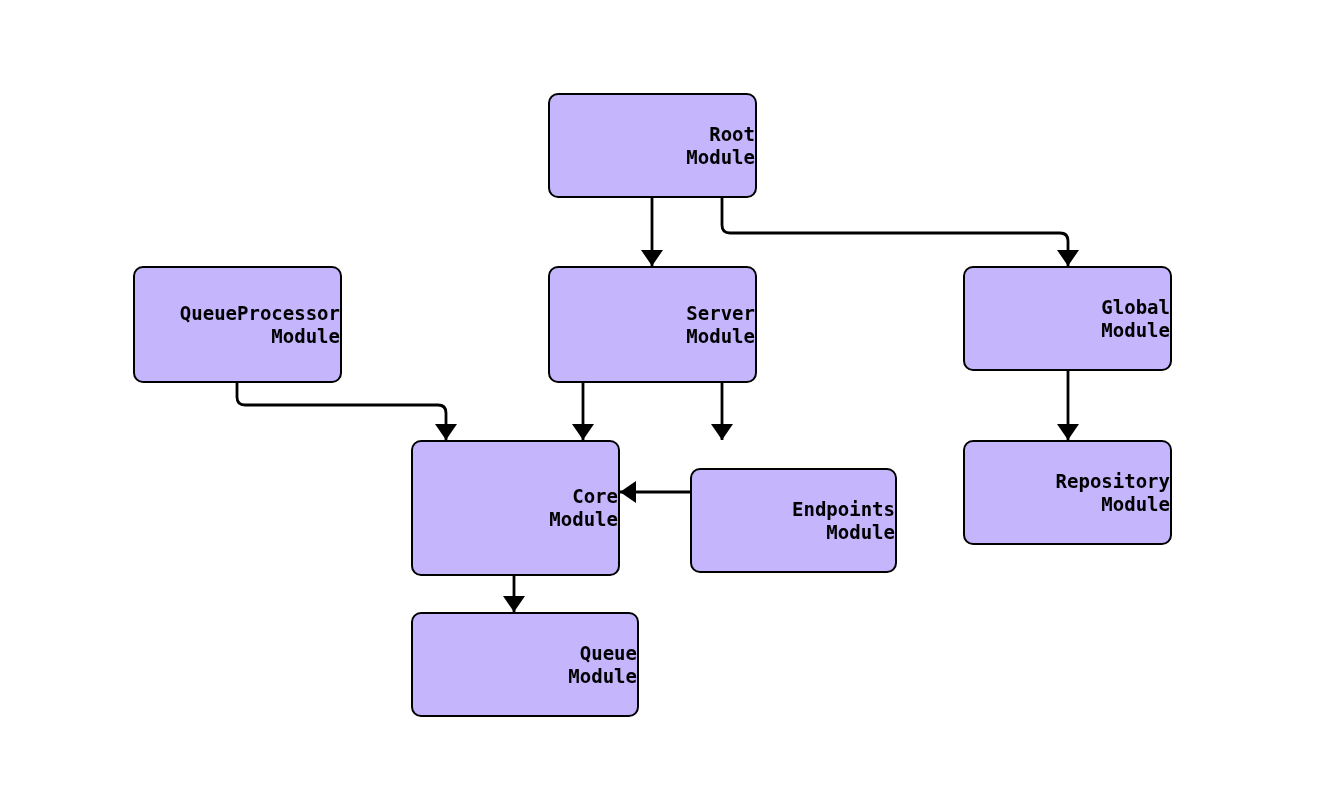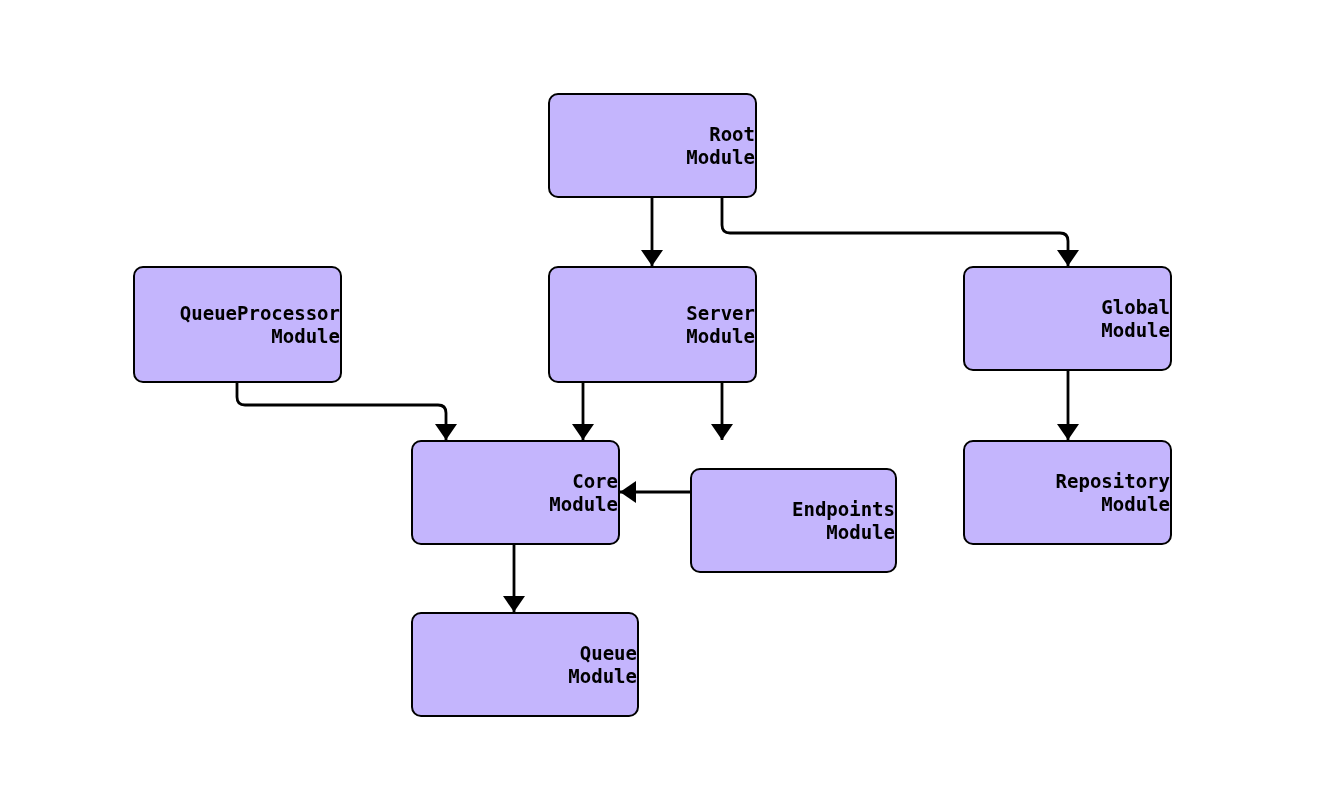--- a/index.html
+++ b/index.html
@@ -79,21 +79,21 @@
       <span class="node-line">Module</span>
     </div>
     <div class="node" style="left: 548px; top: 266px; width: 209px; height: 117px;">
       <span class="node-line">Server</span>
       <span class="node-line">Module</span>
     </div>
     <div class="node" style="left: 963px; top: 266px; width: 209px; height: 105px;">
       <span class="node-line">Global</span>
       <span class="node-line">Module</span>
     </div>
-    <div class="node" style="left: 411px; top: 440px; width: 209px; height: 105px;">
+    <div class="node" style="left: 411px; top: 440px; width: 209px; height: 136px;">
       <span class="node-line">Core</span>
       <span class="node-line">Module</span>
     </div>
     <div class="node" style="left: 690px; top: 440px; width: 207px; height: 105px; margin-top: 28px;">
       <span class="node-line">Endpoints</span>
       <span class="node-line">Module</span>
     </div>
     <div class="node" style="left: 963px; top: 440px; width: 209px; height: 105px; padding-left: 36px;">
       <span class="node-line">Repository</span>
       <span class="node-line">Module</span>

